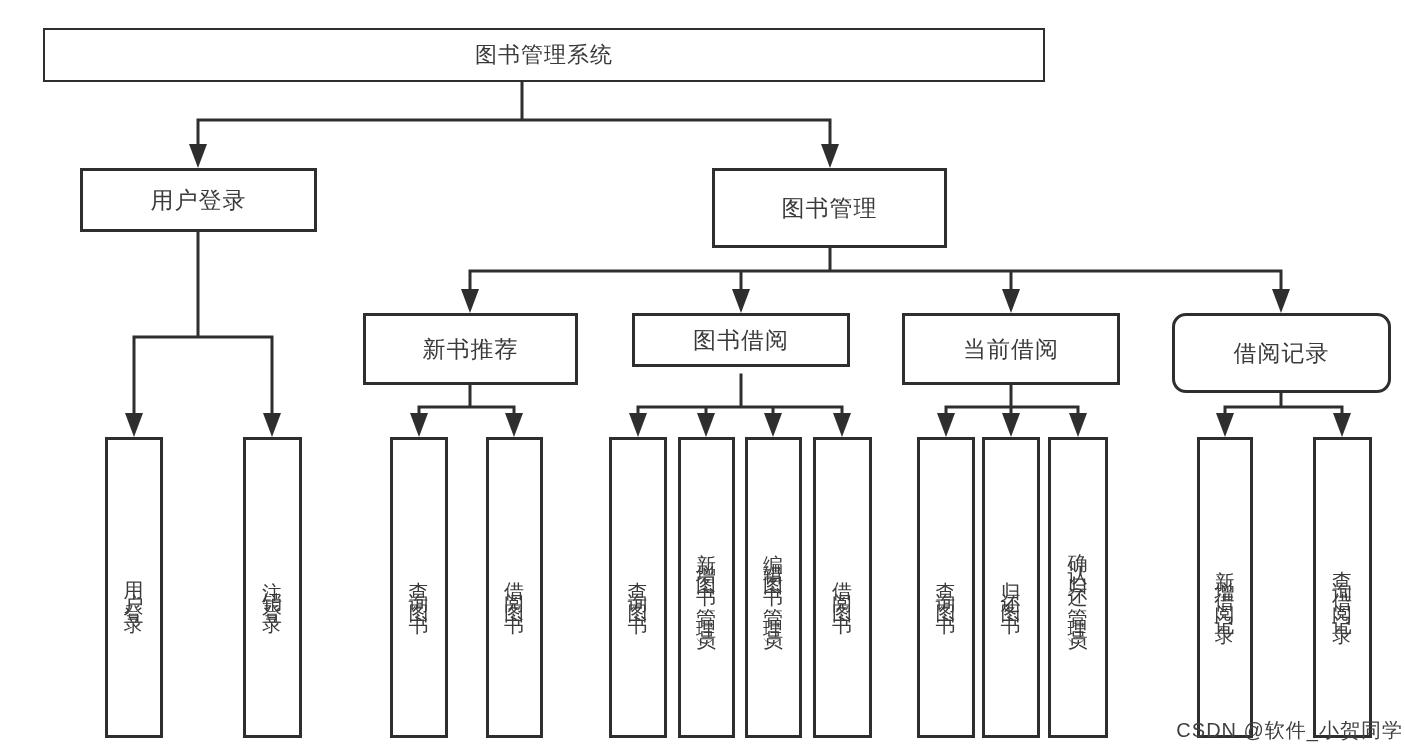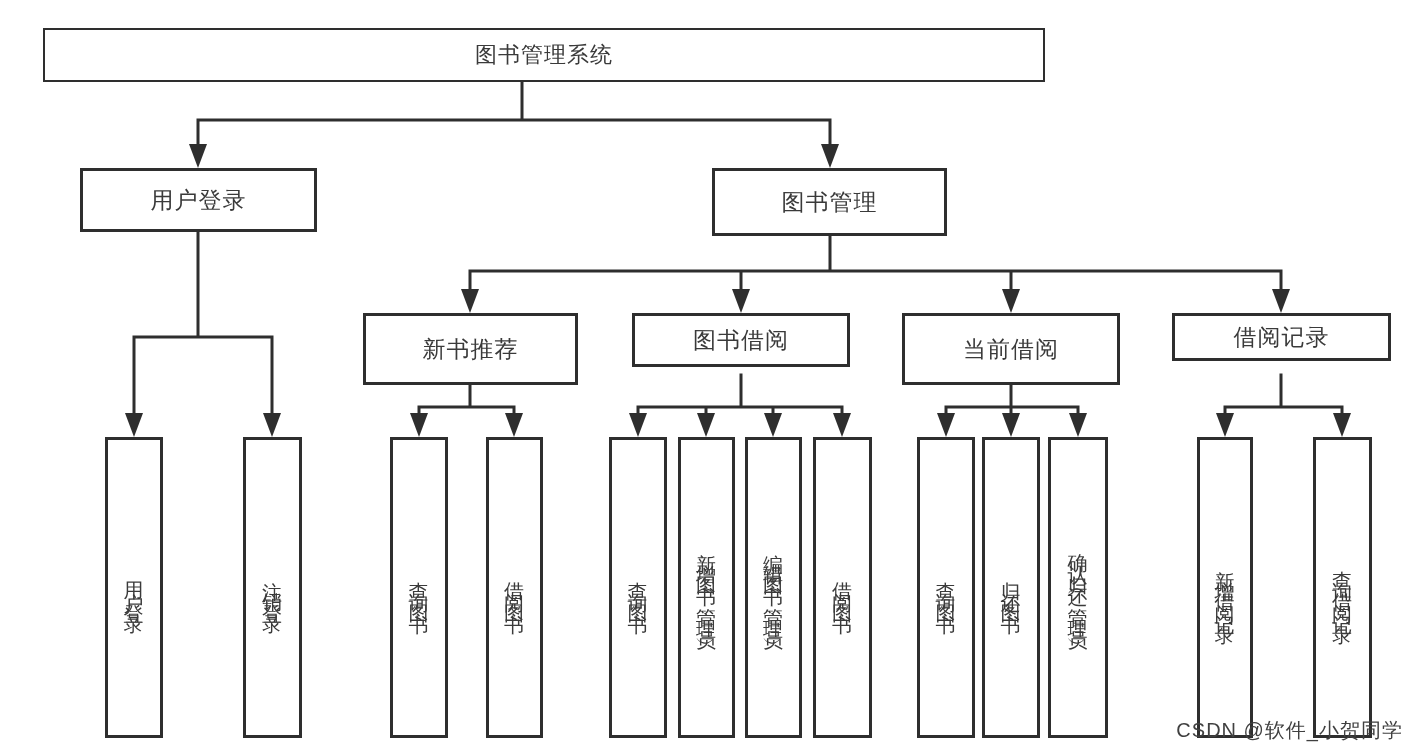--- a/index.html
+++ b/index.html
@@ -91,26 +91,26 @@
                M773 437 L764 413 L782 413 Z M842 437 L833 413 L851 413 Z
                M946 437 L937 413 L955 413 Z M1011 437 L1002 413 L1020 413 Z
                M1078 437 L1069 413 L1087 413 Z
                M1225 437 L1216 413 L1234 413 Z M1342 437 L1333 413 L1351 413 Z"></path>
     </g>
   </svg>
 
   <div class="node root-node" style="left:21px; top:28px; width:1002px; height:54px;margin-left:22px;">图书管理系统</div>
 
   <div class="node h-node" style="left:80px; top:168px; width:237px; height:64px;">用户登录</div>
-  <div class="node h-node" style="left:712px; top:168px; width:235px; height:68px;">图书管理</div>
+  <div class="node h-node" style="left:712px; top:168px; width:235px; height:80px;">图书管理</div>
 
   <div class="node h-node" style="left:363px; top:313px; width:215px; height:72px;">新书推荐</div>
   <div class="node h-node" style="left:632px; top:313px; width:218px; height:54px;">图书借阅</div>
   <div class="node h-node" style="left:902px; top:313px; width:218px; height:72px;">当前借阅</div>
-  <div class="node h-node" style="left:1172px; top:313px; width:219px; height:48px;">借阅记录</div>
+  <div class="node h-node" style="left:1172px; top:313px; width:219px; height:80px;border-radius:14px;">借阅记录</div>
 
   <div class="node v-node" style="left:105px; top:437px; width:58px; height:301px;">用户登录</div>
   <div class="node v-node" style="left:243px; top:437px; width:59px; height:301px;">注销登录</div>
 
   <div class="node v-node" style="left:390px; top:437px; width:58px; height:301px;">查询图书</div>
   <div class="node v-node" style="left:486px; top:437px; width:57px; height:301px;">借阅图书</div>
 
   <div class="node v-node" style="left:609px; top:437px; width:58px; height:301px;">查询图书</div>
   <div class="node v-node" style="left:678px; top:437px; width:57px; height:301px;">新增图书（管理员）</div>
   <div class="node v-node" style="left:745px; top:437px; width:57px; height:301px;">编辑图书（管理员）</div>

